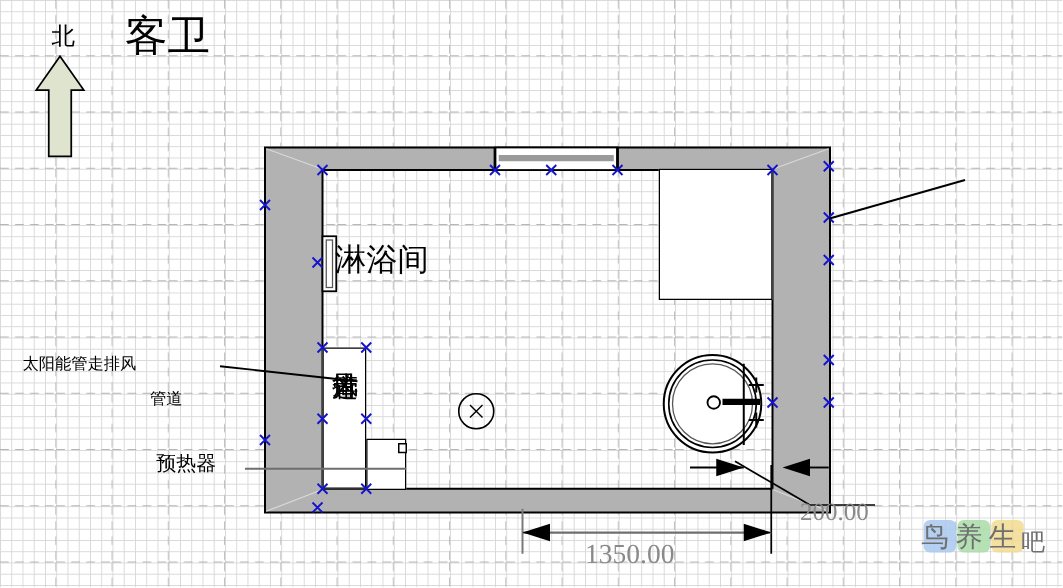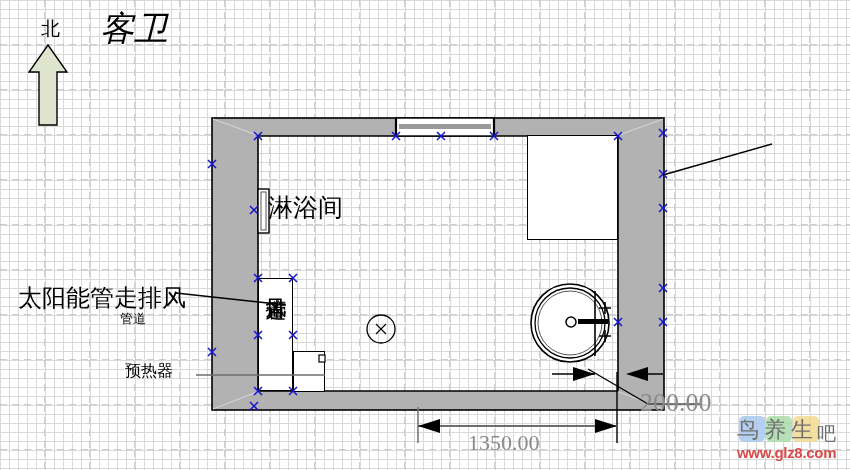--- a/index.html
+++ b/index.html
@@ -82,21 +82,21 @@
       </pattern>
     </defs>
     <rect x="-5" y="-5" width="860" height="480" fill="url(#pmajor)"></rect>
   </svg>
 
   <svg class="overlay">
     <polygon points="48,45 67,72 57,72 57,125 39,125 39,72 29,72" fill="#dfe4cf" stroke="#000" stroke-width="1.4"></polygon>
   </svg>
   <div class="label cjk" style="left:41px;top:16px;font-size:19px;">北</div>
 
-  <div class="label cjk" style="left:100px;top:6px;font-size:34px;font-style:italic;">客卫</div>
+  <div class="label cjk" style="left:100px;top:6px;font-size:34px;">客卫</div>
 
   <div class="wall-plain" style="left:212px;top:118px;width:452px;height:18px;"></div>
 
   <div class="wall-plain" style="left:212px;top:118px;width:46px;height:292px;"></div>
 
   <div class="wall-plain" style="left:618px;top:118px;width:46px;height:292px;"></div>
 
   <div class="wall-plain" style="left:212px;top:391px;width:452px;height:19px;"></div>
 
   <svg class="overlay">
@@ -193,21 +193,21 @@
   <svg class="overlay">
 
     <line x1="663" y1="175" x2="772" y2="144" stroke="#000" stroke-width="1.5"></line>
 
     <line x1="176" y1="293" x2="286" y2="305" stroke="#000" stroke-width="1.5"></line>
 
     <line x1="196" y1="375" x2="325" y2="375" stroke="#6e6e6e" stroke-width="1.6"></line>
   </svg>
 
 
-  <div class="label cjk" style="left:18px;top:282px;font-size:24px;">太阳能管走排风</div>
+  <div class="label cjk" style="left:18px;top:282px;font-size:13px;">太阳能管走排风</div>
   <div class="label cjk" style="left:120px;top:310px;font-size:13px;">管道</div>
 
   <div class="label cjk" style="left:125px;top:361px;font-size:16px;">预热器</div>
 
   <svg class="overlay">
 
     <line x1="418" y1="407" x2="418" y2="443" stroke="#7a7a7a" stroke-width="1.6"></line>
     <line x1="617" y1="372" x2="617" y2="443" stroke="#000" stroke-width="1.4"></line>
 
     <line x1="418" y1="426" x2="617" y2="426" stroke="#6e6e6e" stroke-width="1.8"></line>
@@ -219,26 +219,25 @@
   <svg class="overlay">
 
     <line x1="552" y1="374" x2="595" y2="374" stroke="#000" stroke-width="1.5"></line>
     <polygon points="595,374 573,367 573,381" fill="#000"></polygon>
     <line x1="663" y1="374" x2="648" y2="374" stroke="#000" stroke-width="1.5"></line>
     <polygon points="626,374 648,367 648,381" fill="#000"></polygon>
 
     <line x1="588" y1="369" x2="648" y2="404" stroke="#000" stroke-width="1.4"></line>
     <line x1="648" y1="404" x2="700" y2="404" stroke="#000" stroke-width="1.2"></line>
   </svg>
-  <div class="dim-text" style="left:640px;top:388px;font-size:26px;">200.00</div>
+  <div class="dim-text" style="left:640px;top:399px;font-size:20px;">200.00</div>
 
   <div class="wm">
     <div class="wm-sq" style="left:2px;top:2px;background:#a8c8ee;"></div>
     <div class="wm-sq" style="left:29px;top:2px;background:#a8dca8;"></div>
     <div class="wm-sq" style="left:56px;top:2px;background:#f2dc92;"></div>
     <div class="wm-ch" style="left:0px;top:1px;">鸟</div>
     <div class="wm-ch" style="left:27px;top:1px;">养</div>
     <div class="wm-ch" style="left:54px;top:1px;">生</div>
     <div class="wm-ch" style="left:80px;top:7px;font-size:19px;">吧</div>
-    <div class="wm-url">www.glz8.com</div>
   </div>
 
 </div>
 
 </body></html>

